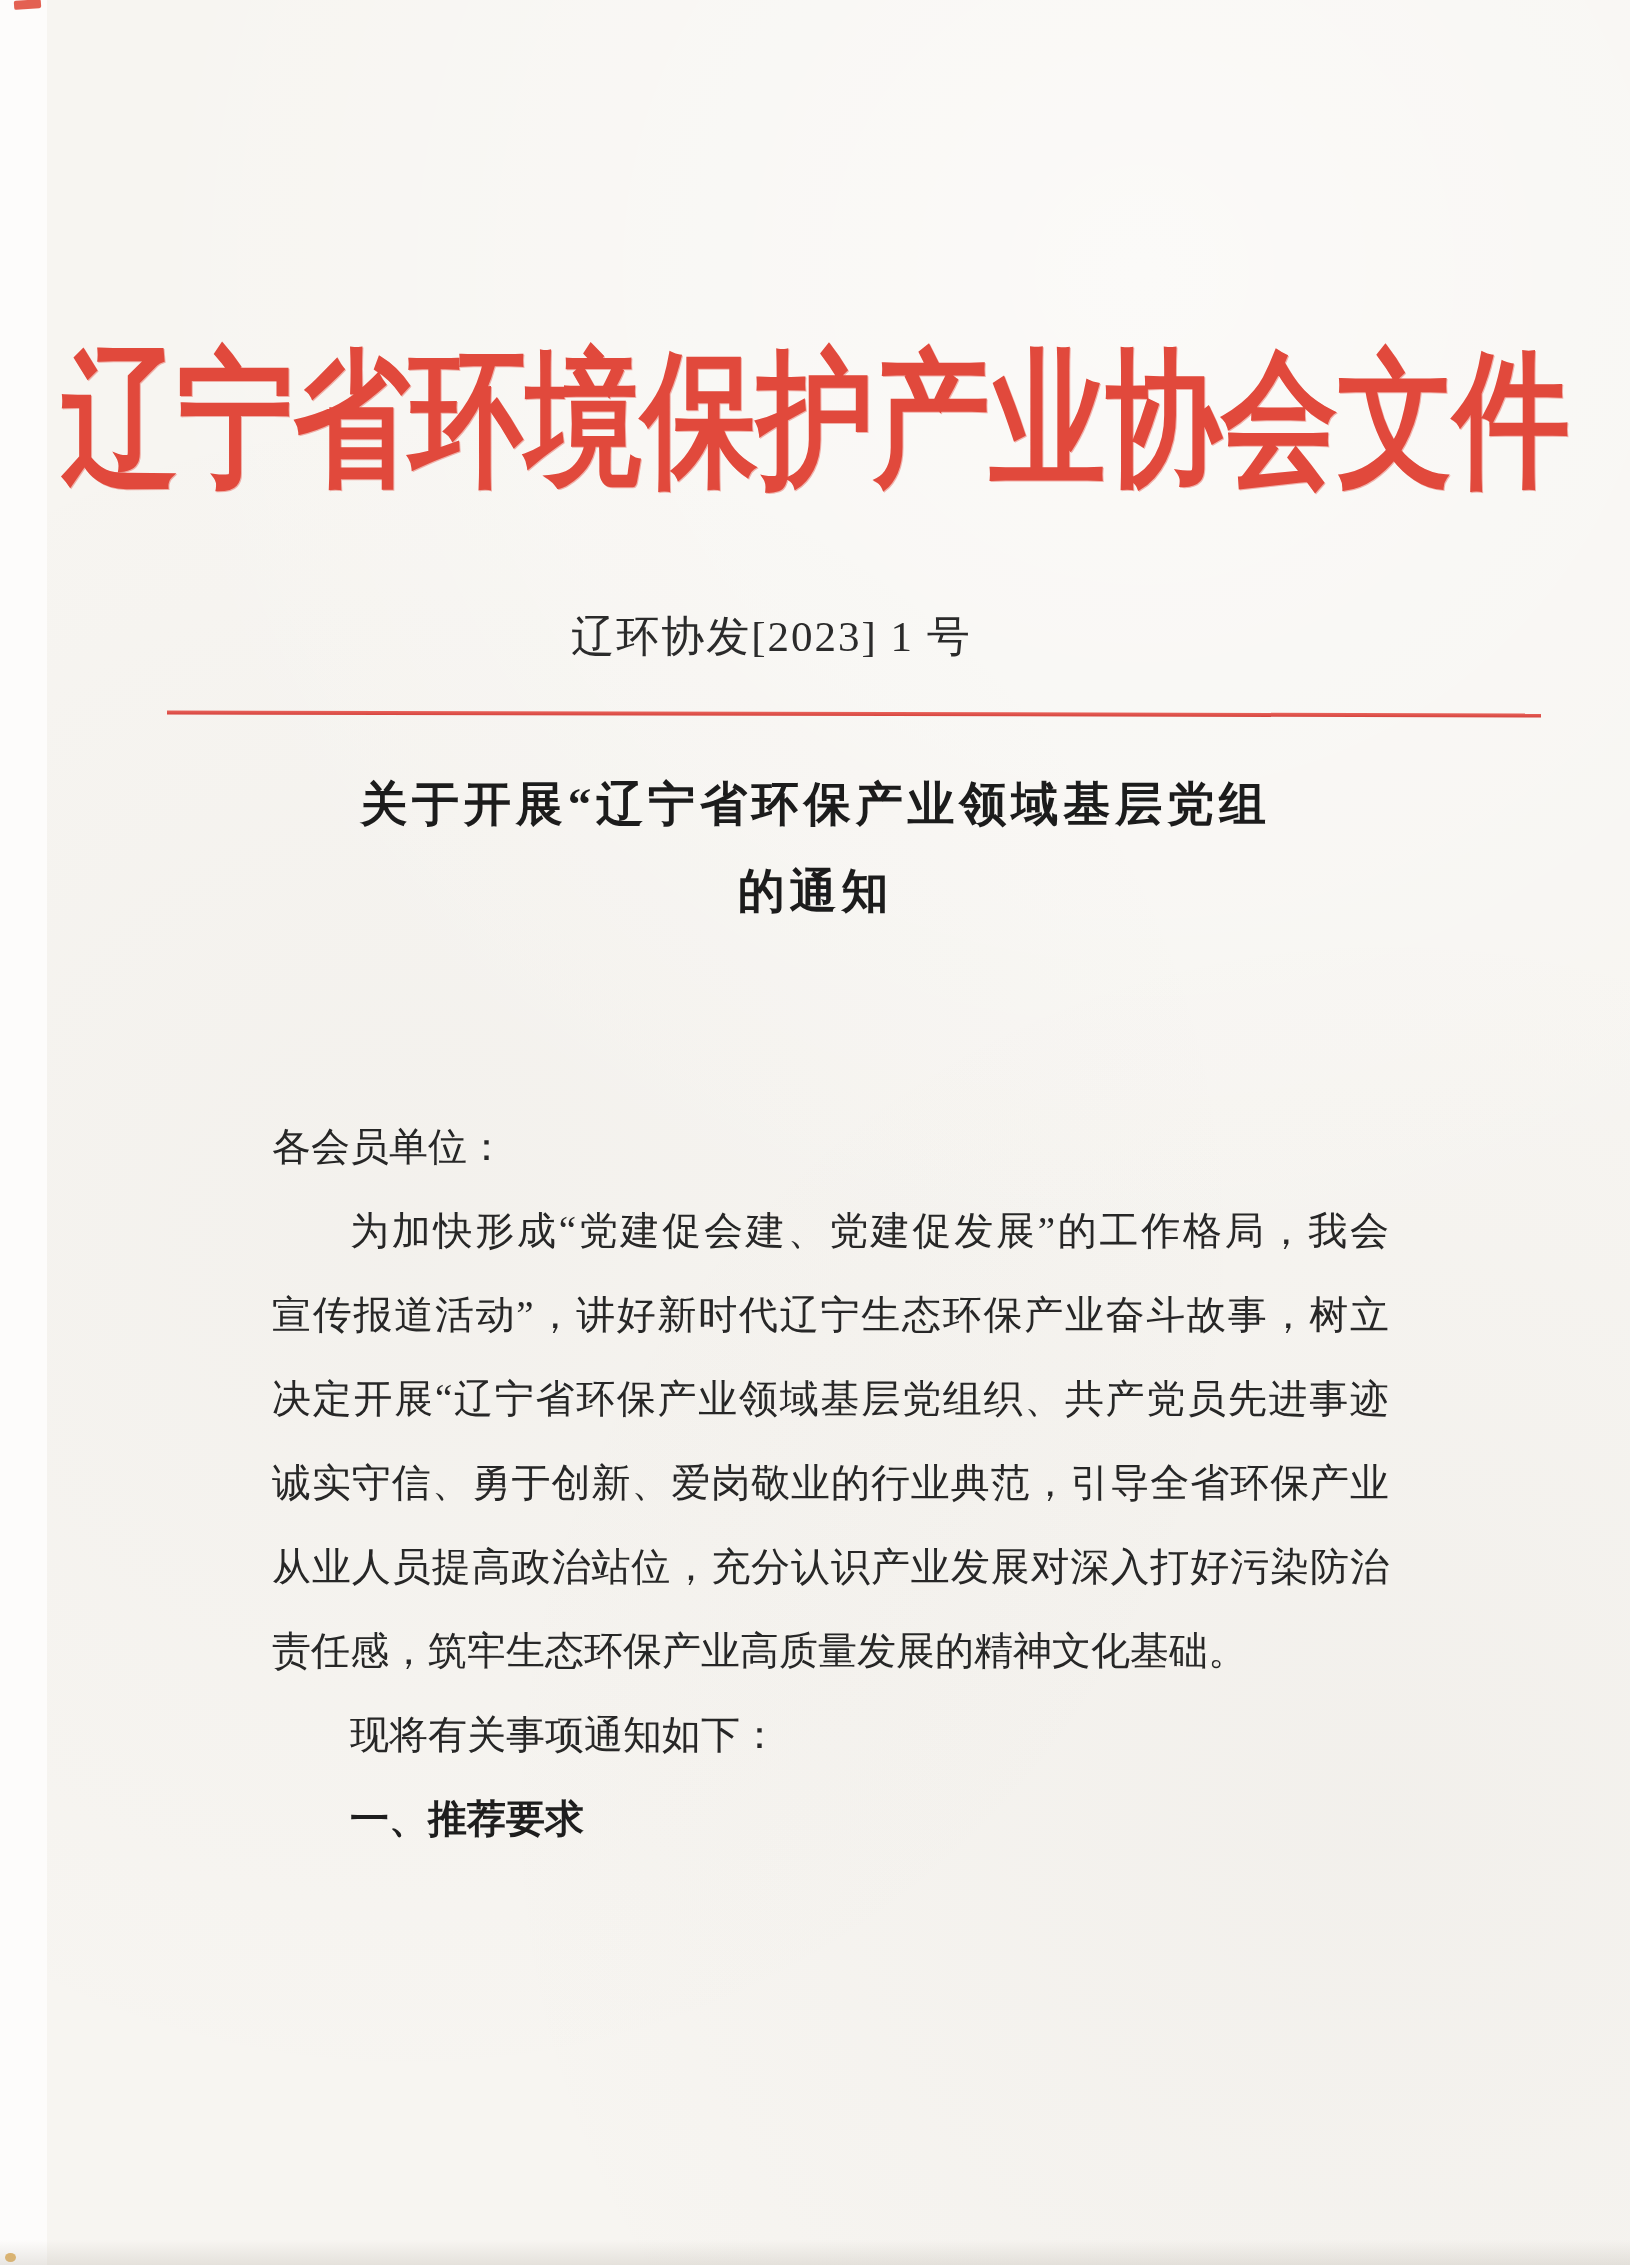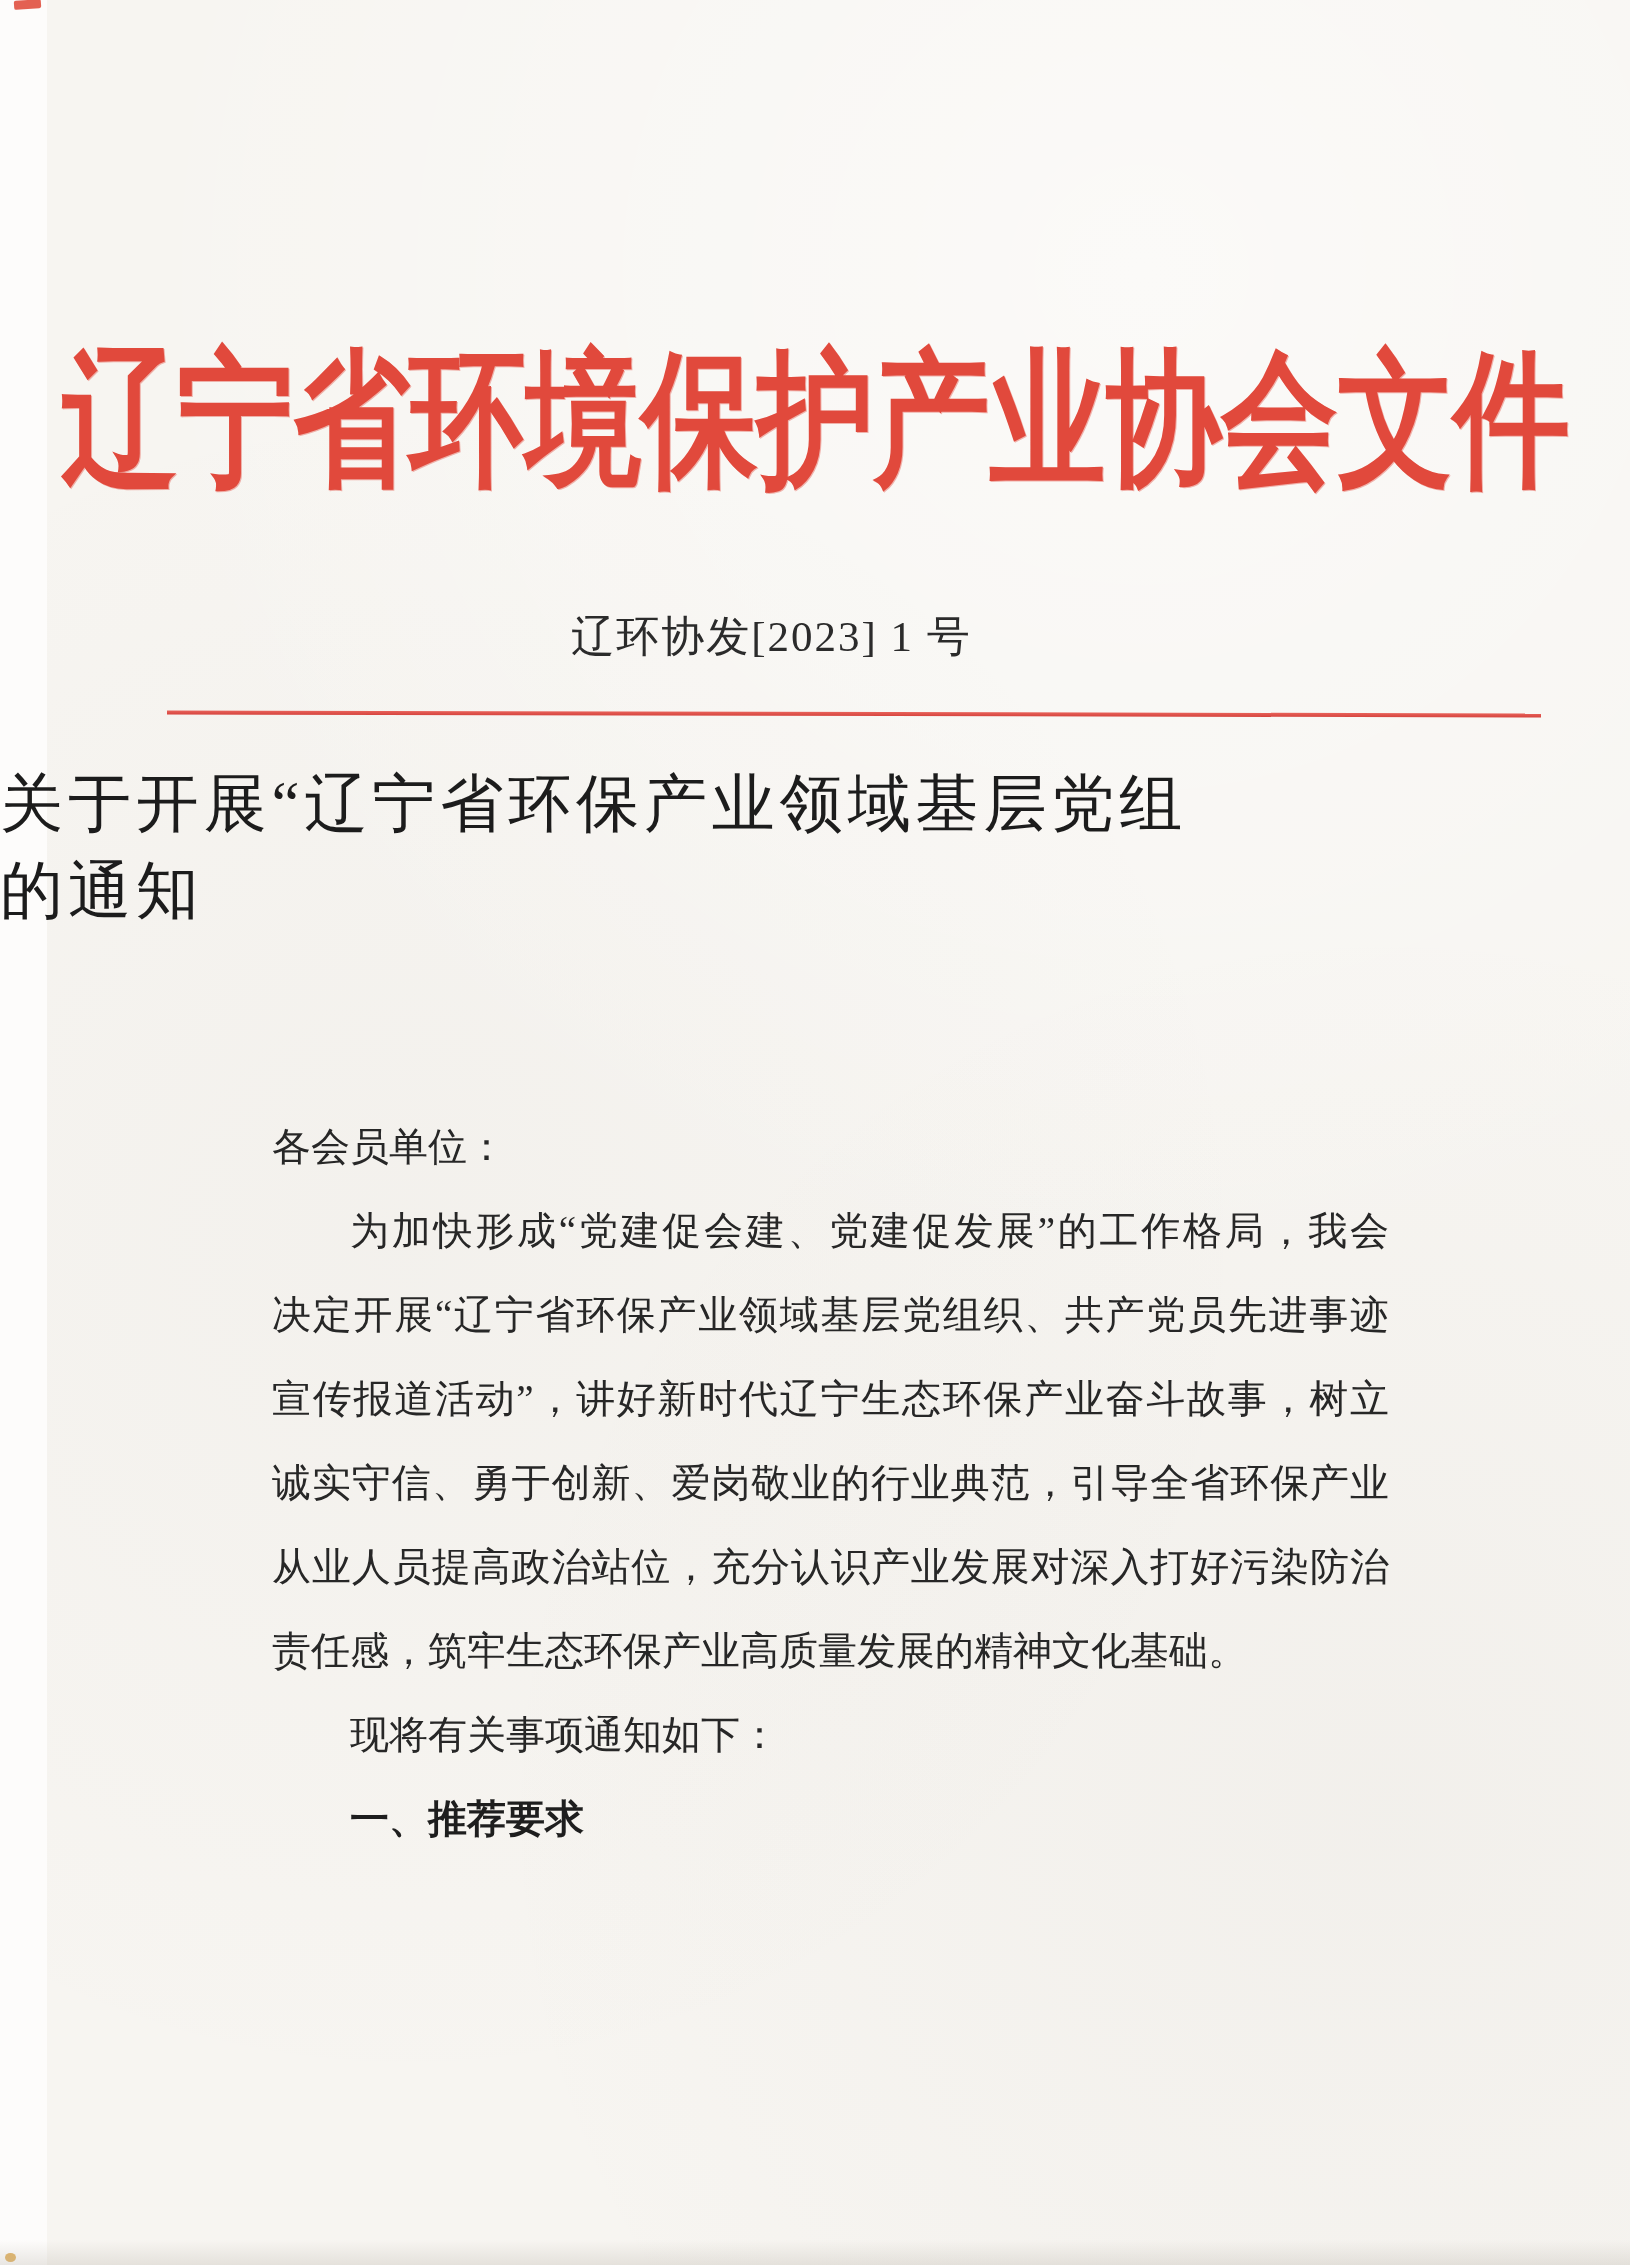--- a/index.html
+++ b/index.html
@@ -69,22 +69,23 @@
   .red-rule {
     position: absolute; top: 712px; left: 167px;
     width: 1374px; height: 3.9px;
     background: linear-gradient(to bottom, #e8625a, #d6443e);
     transform: rotate(0.12deg);
   }
 
   
   .doc-title {
     position: absolute; top: 761px; left: 0; width: 100%;
-    font-size: 63px; line-height: 87px;
-    font-weight: 400;
+    text-align: center;
+    font-size: 47px; line-height: 87px;
+    font-weight: 700;
     letter-spacing: 4.9px;
     color: #1c1c1c;
   }
 
   
   .body-block {
     position: absolute; top: 1105px; left: 272px; width: 1117px;
     font-size: 39px; line-height: 84px;
     color: #272727;
   }
@@ -110,22 +111,22 @@
   <div class="red-rule"></div>
 
   <div class="doc-title">
     <div>关于开展“辽宁省环保产业领域基层党组</div>
     <div>的通知</div>
   </div>
 
   <div class="body-block">
     <div class="bline">各会员单位：</div>
     <div class="bline just indent">为加快形成“党建促会建、党建促发展”的工作格局，我会</div>
+    <div class="bline just">宣传报道活动”，讲好新时代辽宁生态环保产业奋斗故事，树立</div>
     <div class="bline just">决定开展“辽宁省环保产业领域基层党组织、共产党员先进事迹</div>
-    <div class="bline just">宣传报道活动”，讲好新时代辽宁生态环保产业奋斗故事，树立</div>
     <div class="bline just">诚实守信、勇于创新、爱岗敬业的行业典范，引导全省环保产业</div>
     <div class="bline just">从业人员提高政治站位，充分认识产业发展对深入打好污染防治</div>
     <div class="bline">责任感，筑牢生态环保产业高质量发展的精神文化基础。</div>
     <div class="bline indent">现将有关事项通知如下：</div>
     <div class="bline indent heading">一、推荐要求</div>
   </div>
 
   <div class="speck-bottomleft"></div>
   <div class="edge-bottom"></div>
 </div>

